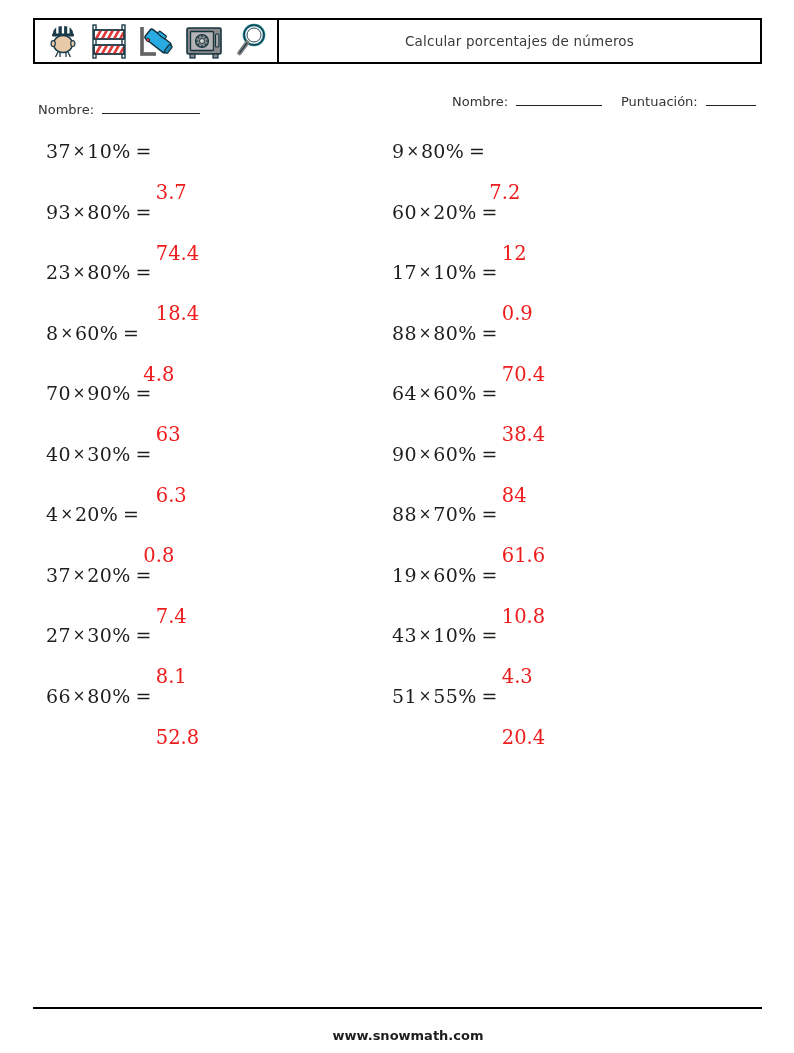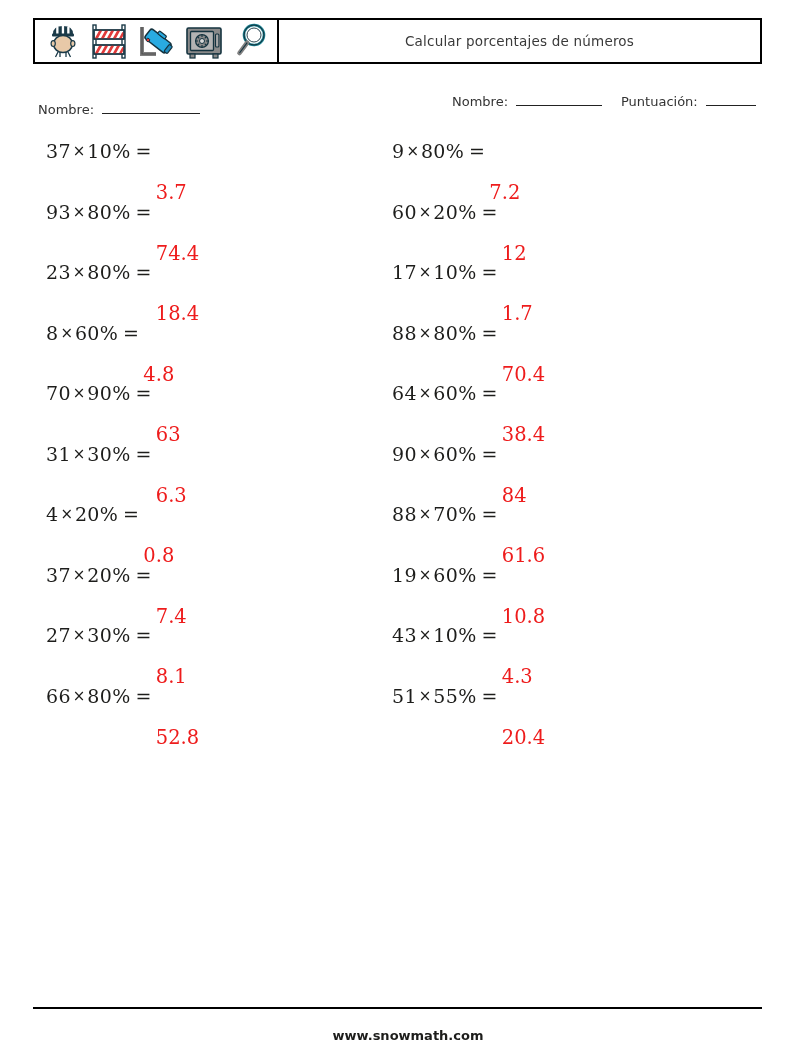--- a/index.html
+++ b/index.html
@@ -297,21 +297,21 @@
       <span class="answer">4.8</span>
     </div>
     <div class="problem">
       <span class="expr">70</span>
       <span class="times">×</span>
       <span class="expr">90%</span>
       <span class="expr" style="padding-left:5px">=</span>
       <span class="answer">63</span>
     </div>
     <div class="problem">
-      <span class="expr">31</span>
+      <span class="expr">40</span>
       <span class="times">×</span>
       <span class="expr">30%</span>
       <span class="expr" style="padding-left:5px">=</span>
       <span class="answer">6.3</span>
     </div>
     <div class="problem">
       <span class="expr">4</span>
       <span class="times">×</span>
       <span class="expr">20%</span>
       <span class="expr" style="padding-left:5px">=</span>
@@ -353,21 +353,21 @@
       <span class="times">×</span>
       <span class="expr">20%</span>
       <span class="expr" style="padding-left:5px">=</span>
       <span class="answer">12</span>
     </div>
     <div class="problem">
       <span class="expr">17</span>
       <span class="times">×</span>
       <span class="expr">10%</span>
       <span class="expr" style="padding-left:5px">=</span>
-      <span class="answer">1.7</span>
+      <span class="answer">0.9</span>
     </div>
     <div class="problem">
       <span class="expr">88</span>
       <span class="times">×</span>
       <span class="expr">80%</span>
       <span class="expr" style="padding-left:5px">=</span>
       <span class="answer">70.4</span>
     </div>
     <div class="problem">
       <span class="expr">64</span>

